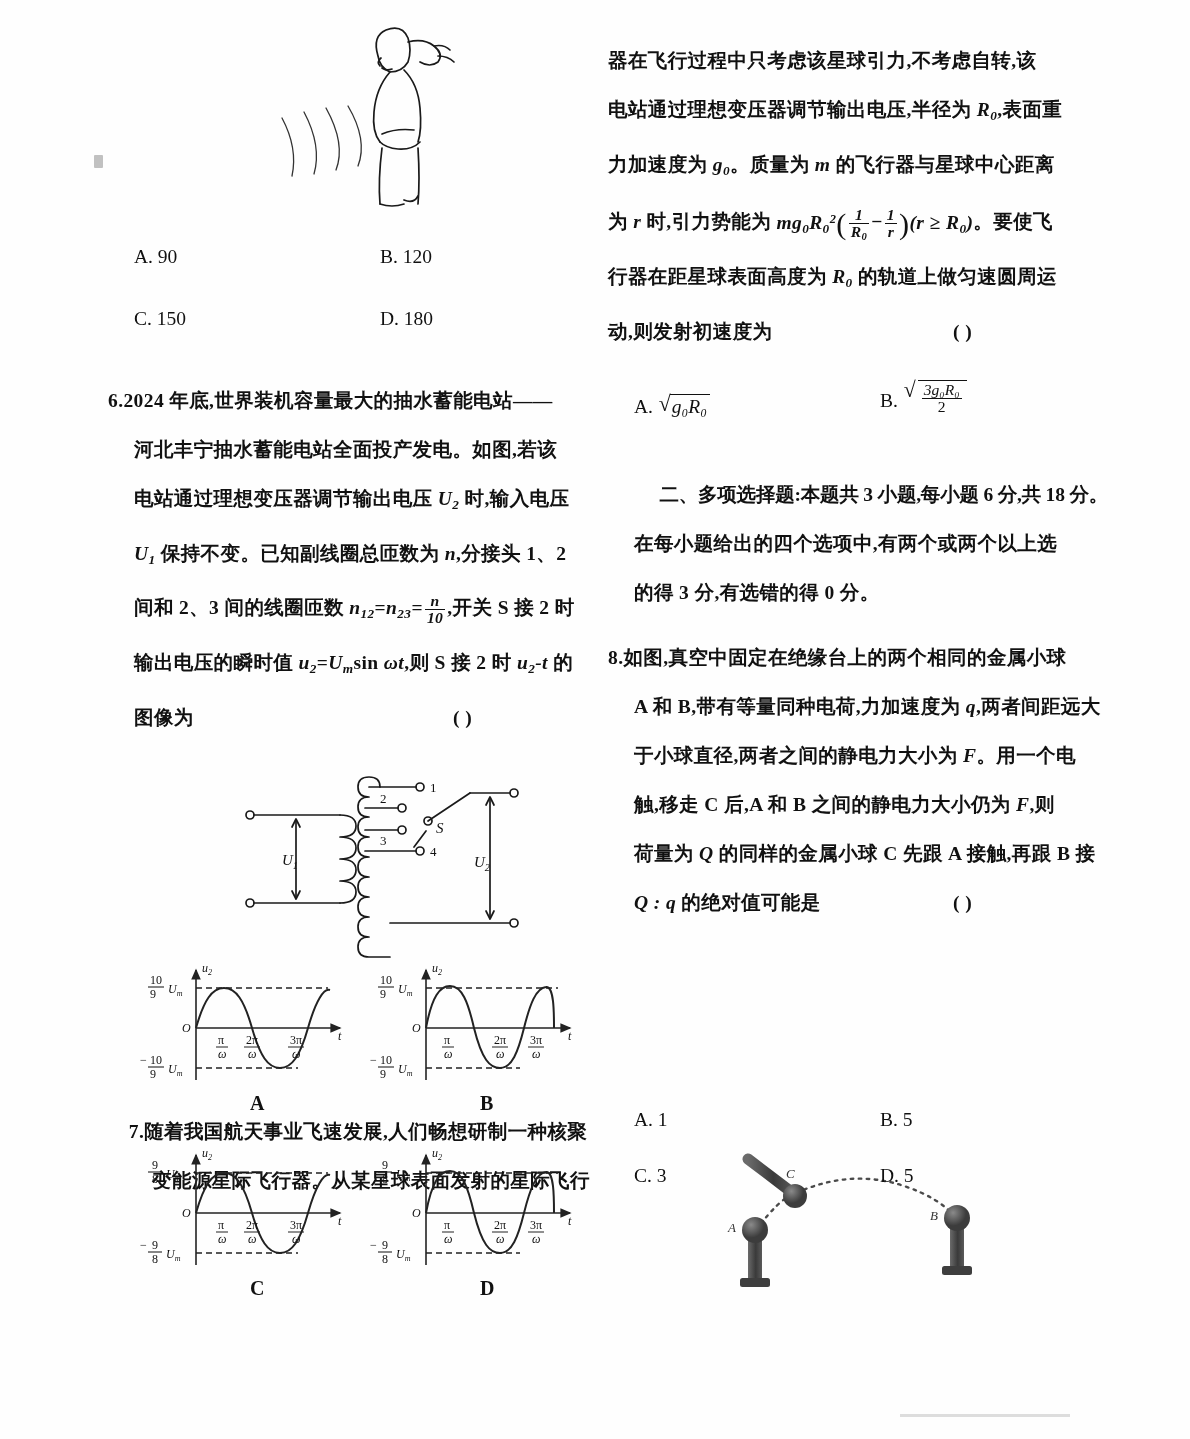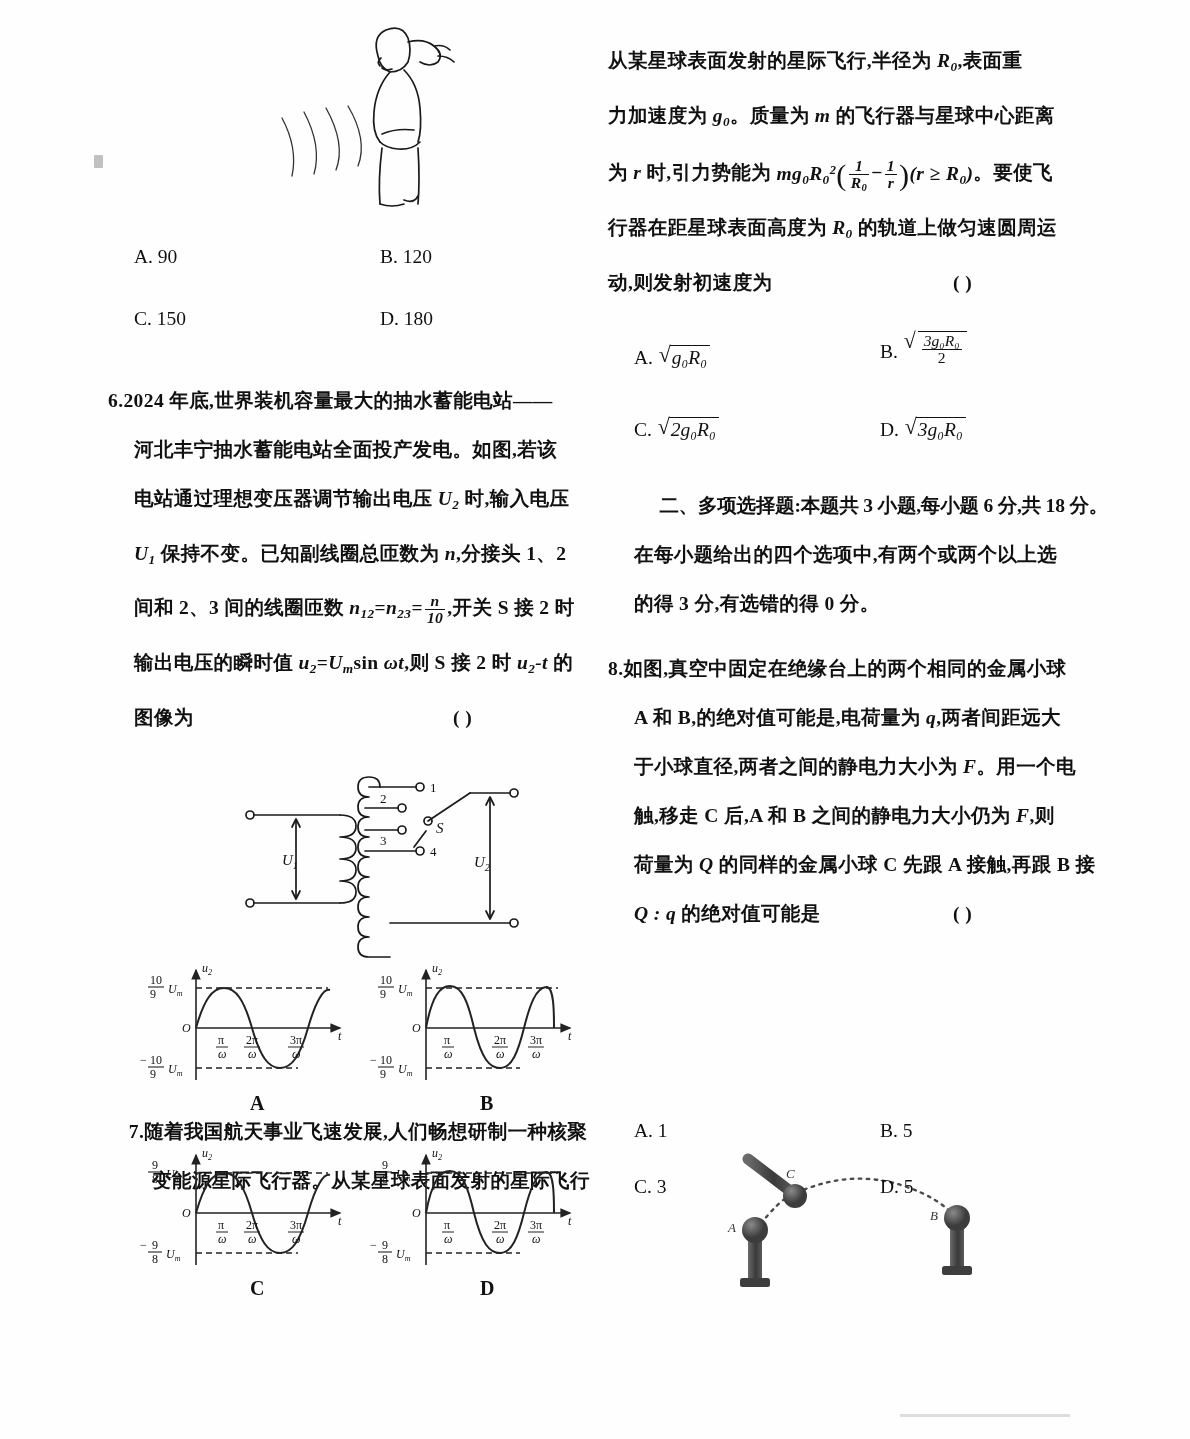--- a/index.html
+++ b/index.html
@@ -401,21 +401,24 @@
         <span>变能源星际飞行器。从某星球表面发射的星际飞行</span>
       </div>
     </div>
 
   </div>
 
   <div class="col col-right">
 
     <div style="margin-top:18px;">
       <div class="ln">
-        <span>从某星球表面发射的星际飞行,半径为 </span><span class="ital">R</span><sub>0</sub><span>,表面重</span>
+        <span>器在飞行过程中只考虑该星球引力,不考虑自转,该</span>
+      </div>
+      <div class="ln">
+        <span>电站通过理想变压器调节输出电压,半径为 </span><span class="ital">R</span><sub>0</sub><span>,表面重</span>
       </div>
       <div class="ln">
         <span>力加速度为 </span><span class="ital">g</span><sub>0</sub><span>。质量为 </span><span class="ital">m</span><span> 的飞行器与星球中心距离</span>
       </div>
       <div class="ln">
         <span>为 </span><span class="ital">r</span><span> 时,引力势能为 </span><span class="ital"><span>m</span><span>g</span><sub>0</sub><span>R</span><sub>0</sub><sup>2</sup></span><span style="font-size:1.55em;vertical-align:-.18em;font-weight:400;">(</span><span class="frac"><span class="num">1</span><span class="den"><span>R</span><sub>0</sub></span></span>−<span class="frac"><span class="num">1</span><span class="den">r</span></span><span style="font-size:1.55em;vertical-align:-.18em;font-weight:400;">)</span><span class="ital"><span>(r ≥ R</span><sub>0</sub><span>)</span></span><span>。要使飞</span>
       </div>
       <div class="ln">
         <span>行器在距星球表面高度为 </span><span class="ital">R</span><sub>0</sub><span> 的轨道上做匀速圆周运</span>
       </div>
@@ -427,42 +430,34 @@
 
     <div style="margin-top:14px;">
       <div class="optrow" style="height:96px;">
         <span class="opt a" style="top:24px;">
           <span>A. </span><span class="sqrt"><span class="rad">g₀R₀</span></span>
         </span>
         <span class="opt b" style="top:10px;">
           <span>B. </span><span class="sqrt" style="padding-left:14px;"><span class="rad"><span class="frac" style="vertical-align:-.3em;"><span class="num">3g₀R₀</span><span class="den" style="font-style:normal;">2</span></span></span></span>
         </span>
       </div>
-      <div class="optrow" style="height:60px;">
-        <span class="opt a">
-          <span>C. </span><span class="sqrt"><span class="rad">2g₀R₀</span></span>
-        </span>
-        <span class="opt b">
-          <span>D. </span><span class="sqrt"><span class="rad">3g₀R₀</span></span>
-        </span>
-      </div>
     </div>
 
     <div style="margin-top:4px;">
       <div class="ln" style="letter-spacing:-.2px;text-align:right;">二、多项选择题:本题共 3 小题,每小题 6 分,共 18 分。</div>
       <div class="ln hang">在每小题给出的四个选项中,有两个或两个以上选</div>
       <div class="ln hang">的得 3 分,有选错的得 0 分。</div>
     </div>
 
     <div style="margin-top:16px;">
       <div class="ln">
         <span class="qnum">8.</span><span>如图,真空中固定在绝缘台上的两个相同的金属小球</span>
       </div>
       <div class="ln hang">
-        <span>A 和 B,的绝对值可能是,电荷量为 </span><span class="ital">q</span><span>,两者间距远大</span>
+        <span>A 和 B,带有等量同种电荷,力加速度为 </span><span class="ital">q</span><span>,两者间距远大</span>
       </div>
       <div class="ln hang">
         <span>于小球直径,两者之间的静电力大小为 </span><span class="ital">F</span><span>。用一个电</span>
       </div>
       <div class="ln hang">
         <span>触,移走 C 后,A 和 B 之间的静电力大小仍为 </span><span class="ital">F</span><span>,则</span>
       </div>
       <div class="ln hang">
         <span>荷量为 </span><span class="ital">Q</span><span> 的同样的金属小球 C 先跟 A 接触,再跟 B 接</span>
       </div>

